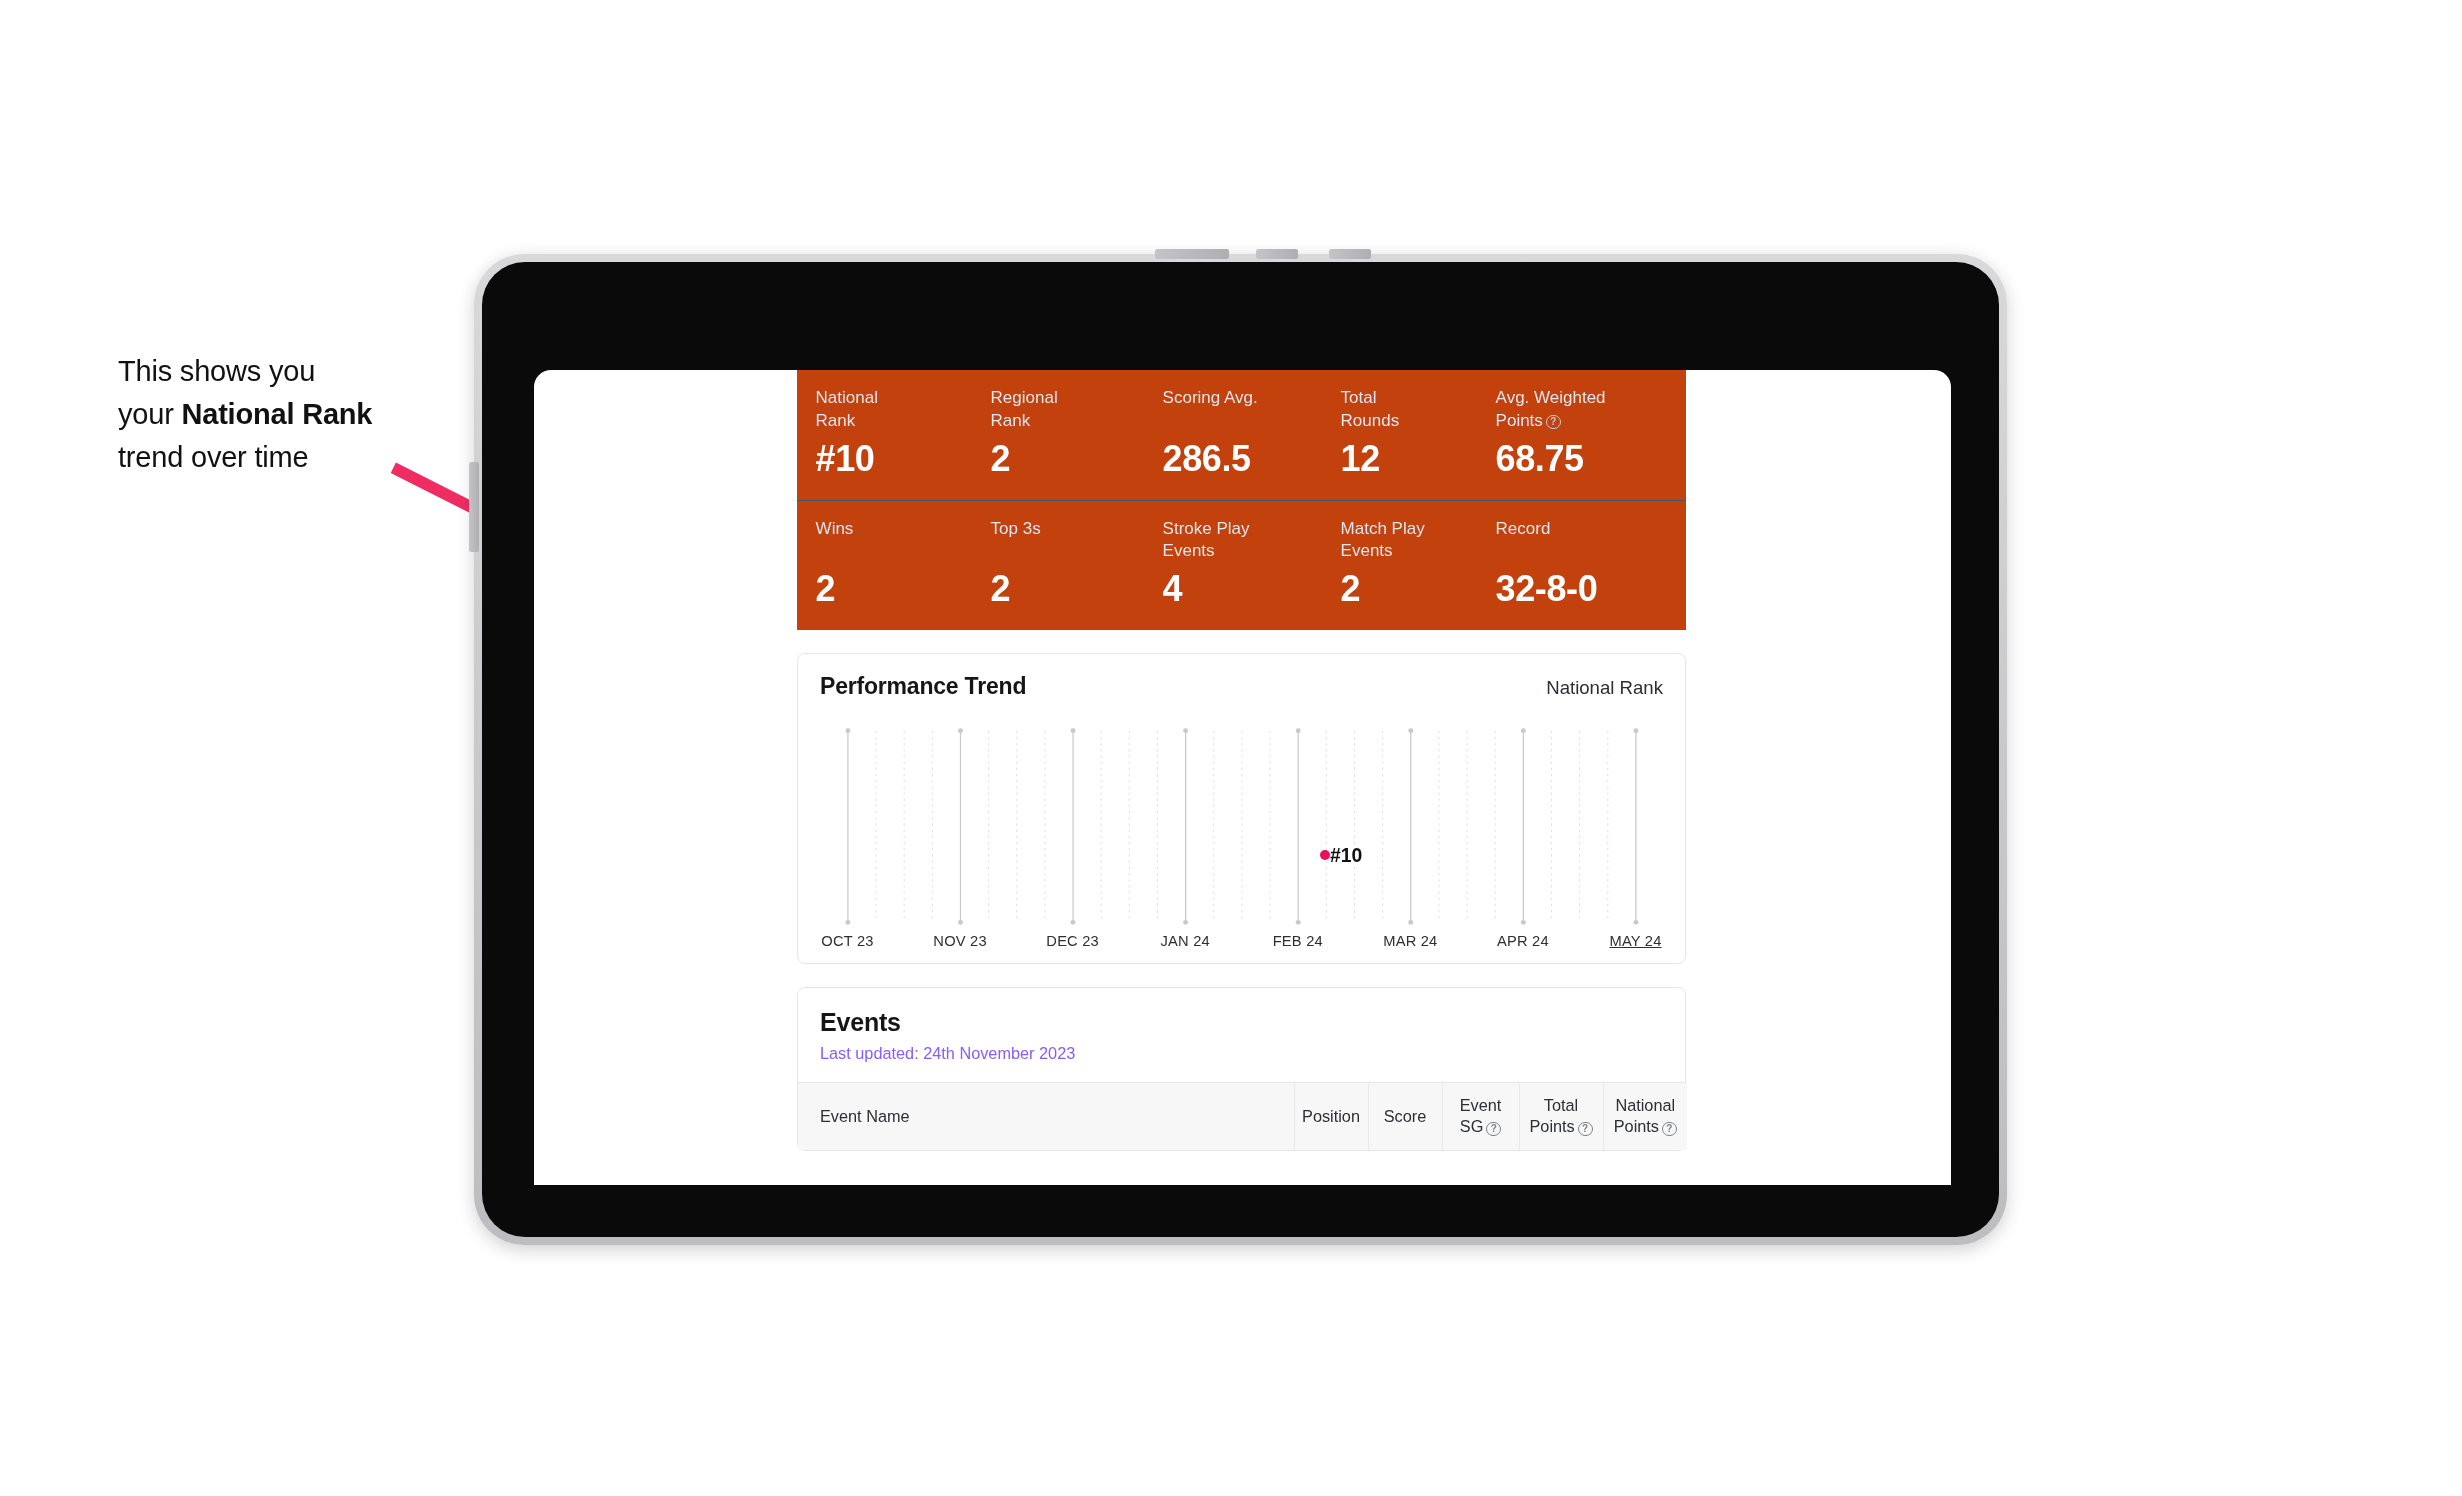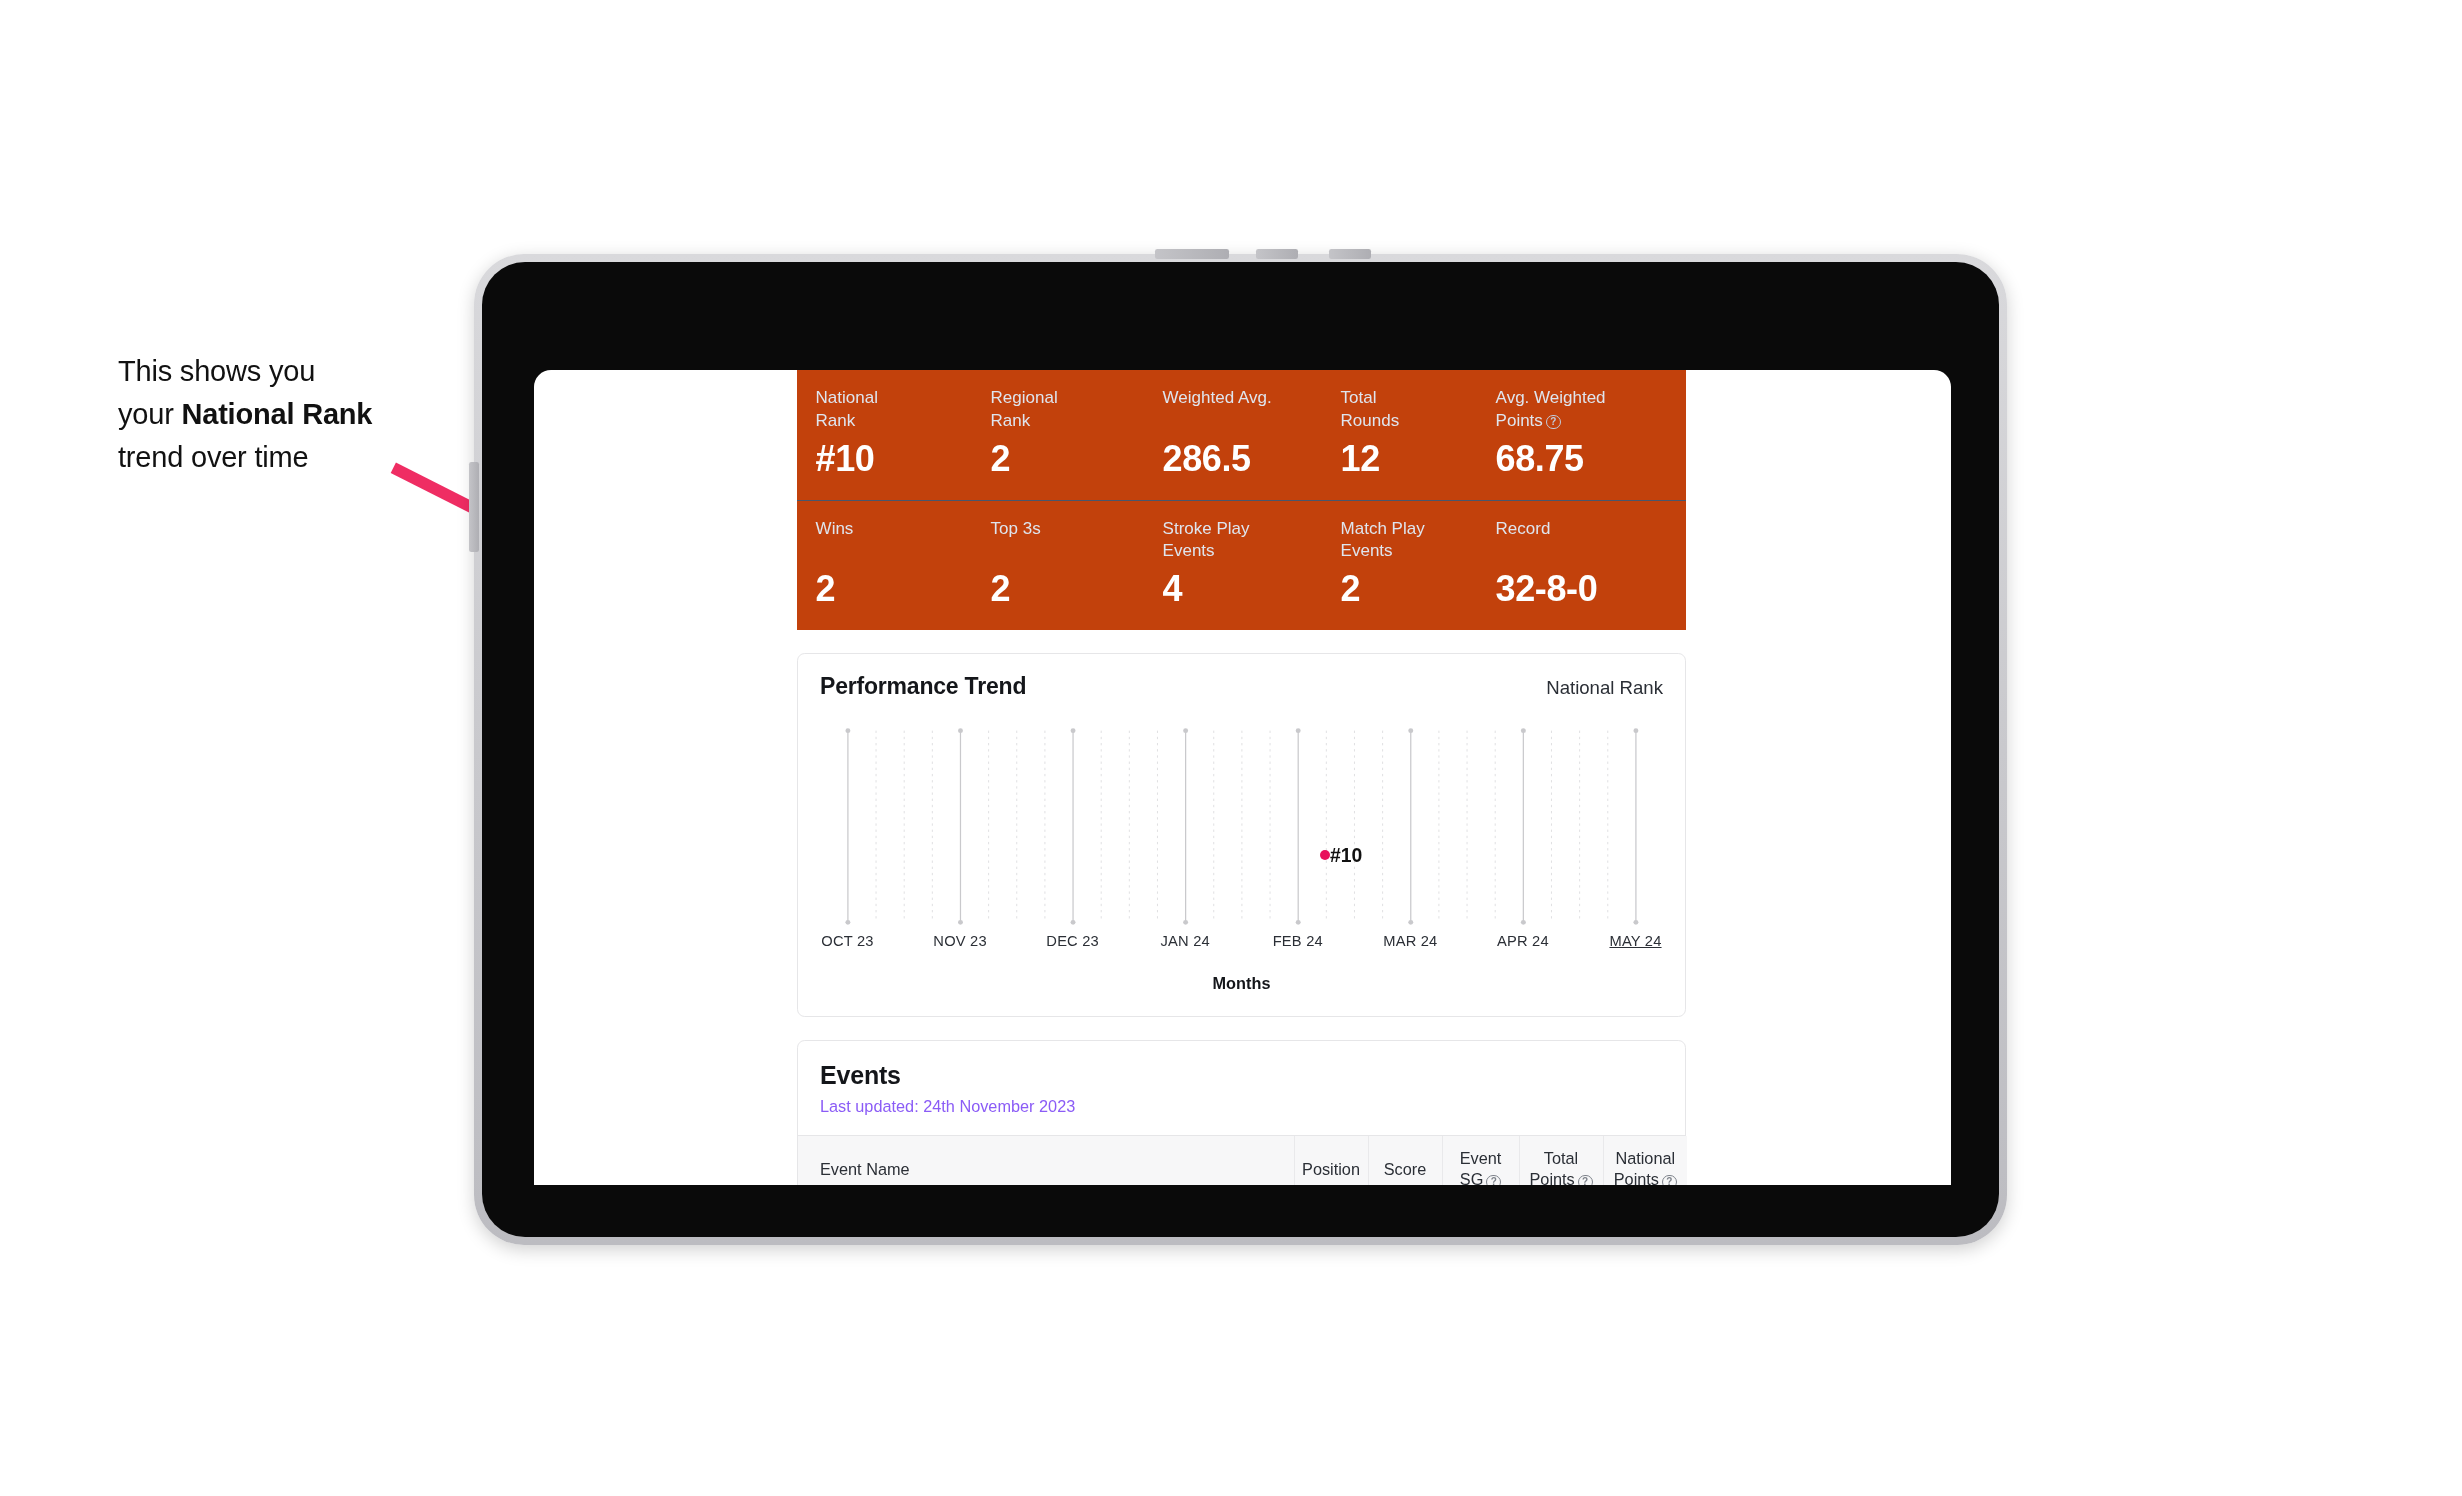--- a/index.html
+++ b/index.html
@@ -164,21 +164,21 @@
         <div class="stats-row first">
           <div class="stat-cell c1">
             <div class="stat-label"><span>National</span><br><span>Rank</span></div>
             <div class="stat-value">#10</div>
           </div>
           <div class="stat-cell c2">
             <div class="stat-label"><span>Regional</span><br><span>Rank</span></div>
             <div class="stat-value">2</div>
           </div>
           <div class="stat-cell c3">
-            <div class="stat-label"><span>Weighted Avg.</span><br>&nbsp;</div>
+            <div class="stat-label"><span>Scoring Avg.</span><br>&nbsp;</div>
             <div class="stat-value">286.5</div>
           </div>
           <div class="stat-cell c4">
             <div class="stat-label"><span>Total</span><br><span>Rounds</span></div>
             <div class="stat-value">12</div>
           </div>
           <div class="stat-cell c5">
             <div class="stat-label"><span>Avg. Weighted</span><br><span>Points</span><span class="info-q">?</span></div>
             <div class="stat-value">68.75</div>
           </div>
@@ -270,21 +270,20 @@
         <div id="x-axis">
             <div class="x-tick" style="left: 3.63636%;">OCT 23</div>
             <div class="x-tick" style="left: 16.8831%;">NOV 23</div>
             <div class="x-tick" style="left: 30.1299%;">DEC 23</div>
             <div class="x-tick" style="left: 43.3766%;">JAN 24</div>
             <div class="x-tick" style="left: 56.6234%;">FEB 24</div>
             <div class="x-tick" style="left: 69.8701%;">MAR 24</div>
             <div class="x-tick" style="left: 83.1169%;">APR 24</div>
             <div class="x-tick" style="left: 96.3636%; text-decoration: underline;">MAY 24</div>
           </div>
-        <div id="x-title">Months</div>
       </div>
 
       <div class="card">
         <div id="events-head">
           <div id="events-title">Events</div>
           <div id="events-sub">Last updated: 24th November 2023</div>
         </div>
 
         <table>
           <colgroup>

